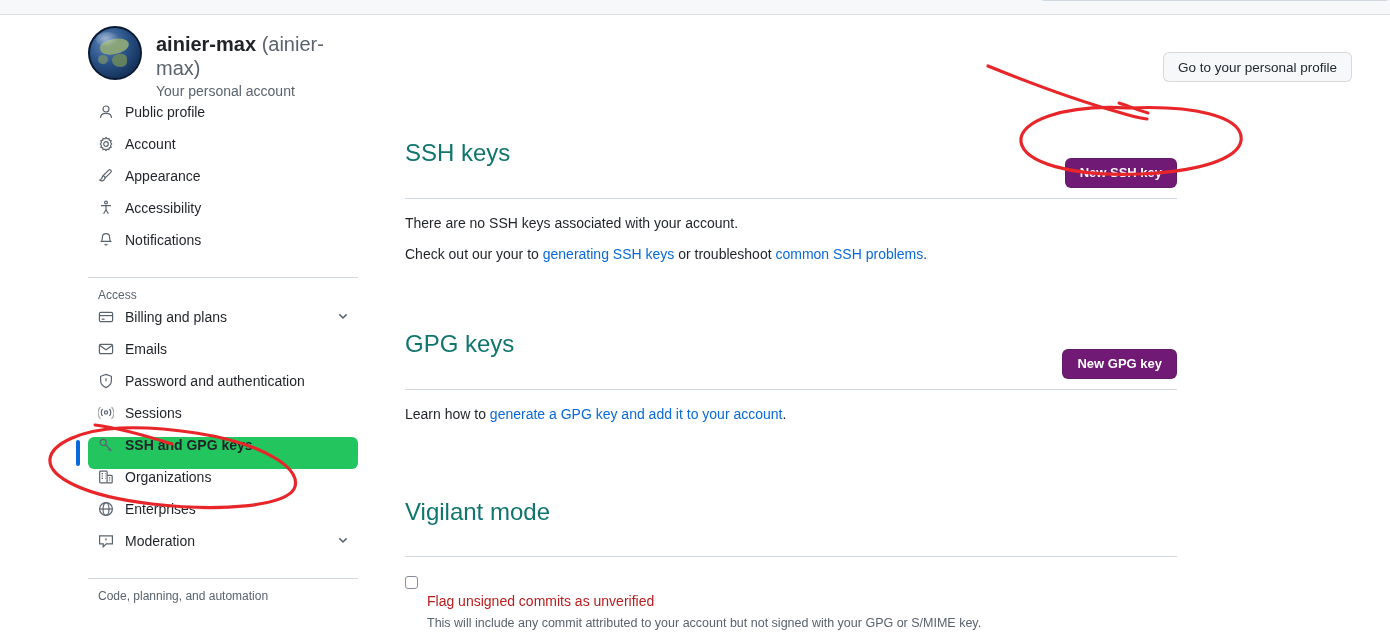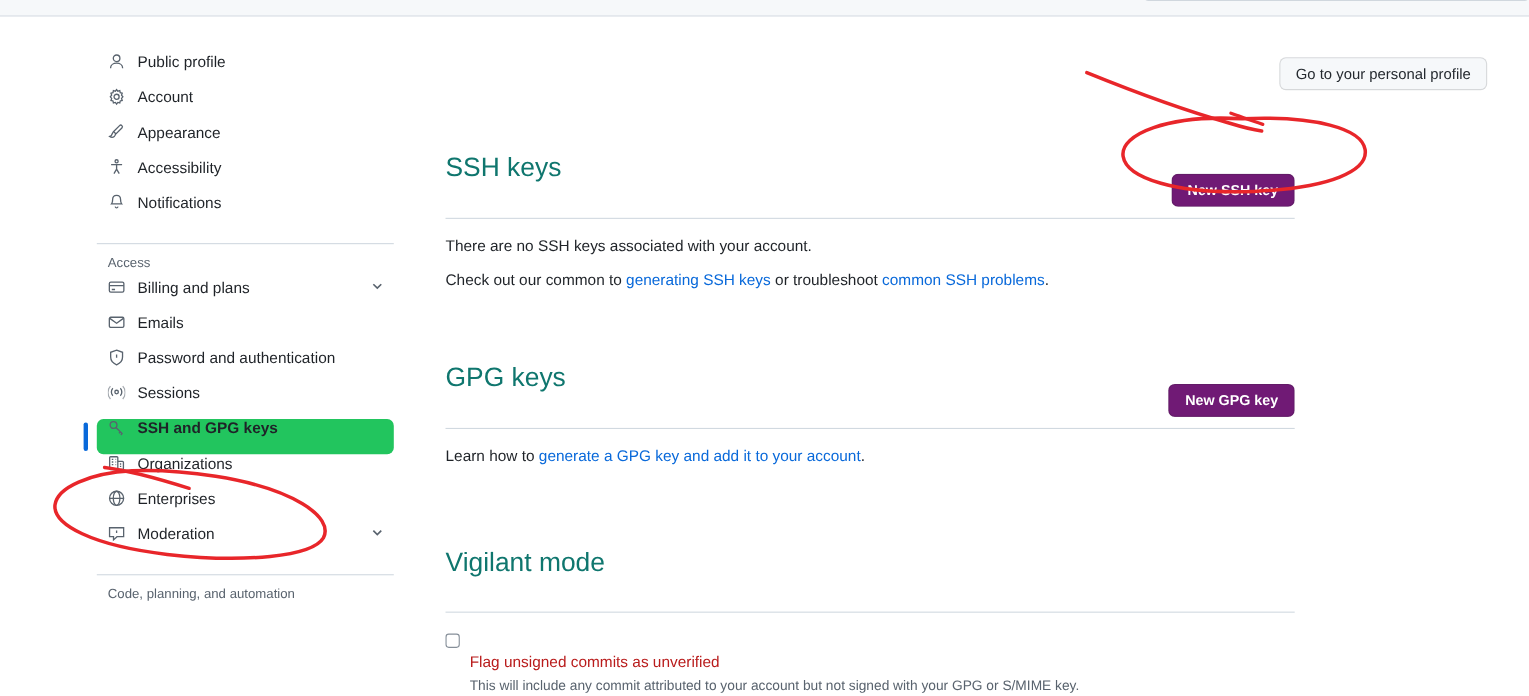--- a/index.html
+++ b/index.html
@@ -153,20 +153,36 @@
 <body>
 
 <div class="top-strip">
   <div class="top-strip-field"></div>
 </div>
 
 <div class="page">
 
   <aside class="sidebar">
 
+    <div class="profile">
+      <div class="avatar">
+        <div class="globe-sea"></div>
+        <div class="land-a"></div>
+        <div class="land-b"></div>
+        <div class="land-c"></div>
+        <div class="gloss"></div>
+      </div>
+      <div class="profile-text">
+        <div class="profile-name">
+          <span class="login">ainier-max</span>
+          <span class="handle">(ainier-max)</span>
+        </div>
+        <div class="profile-sub">Your personal account</div>
+      </div>
+    </div>
 
     <nav class="nav">
 
       <div class="nav-group">
 
         <div class="nav-item">
           <span class="ic">
             <svg width="16" height="16" viewBox="0 0 16 16" fill="none" stroke="currentColor" stroke-width="1.2">
               <circle cx="8" cy="5" r="3"></circle>
                 <path d="M2.5 14c0-3 2.6-4.6 5.5-4.6S13.5 11 13.5 14"></path>
@@ -328,21 +344,21 @@
 
   <main class="main">
 
     <section class="section" style="padding-top:92px;">
       <div class="section-head">
         <h2 class="section-title">SSH keys</h2>
         <button class="btn btn-primary">New SSH key</button>
       </div>
       <div class="section-body">
         <p>There are no SSH keys associated with your account.</p>
-        <p class="tight"><span>Check out our common to </span><a class="lnk" href="#">generating SSH keys</a><span> or troubleshoot </span><a class="lnk" href="#">common SSH problems</a><span>.</span></p>
+        <p class="tight"><span>Check out our your to </span><a class="lnk" href="#">generating SSH keys</a><span> or troubleshoot </span><a class="lnk" href="#">common SSH problems</a><span>.</span></p>
       </div>
     </section>
 
     <div class="gap-lg"></div>
 
     <section class="section">
       <div class="section-head">
         <h2 class="section-title">GPG keys</h2>
         <button class="btn btn-primary">New GPG key</button>
       </div>

